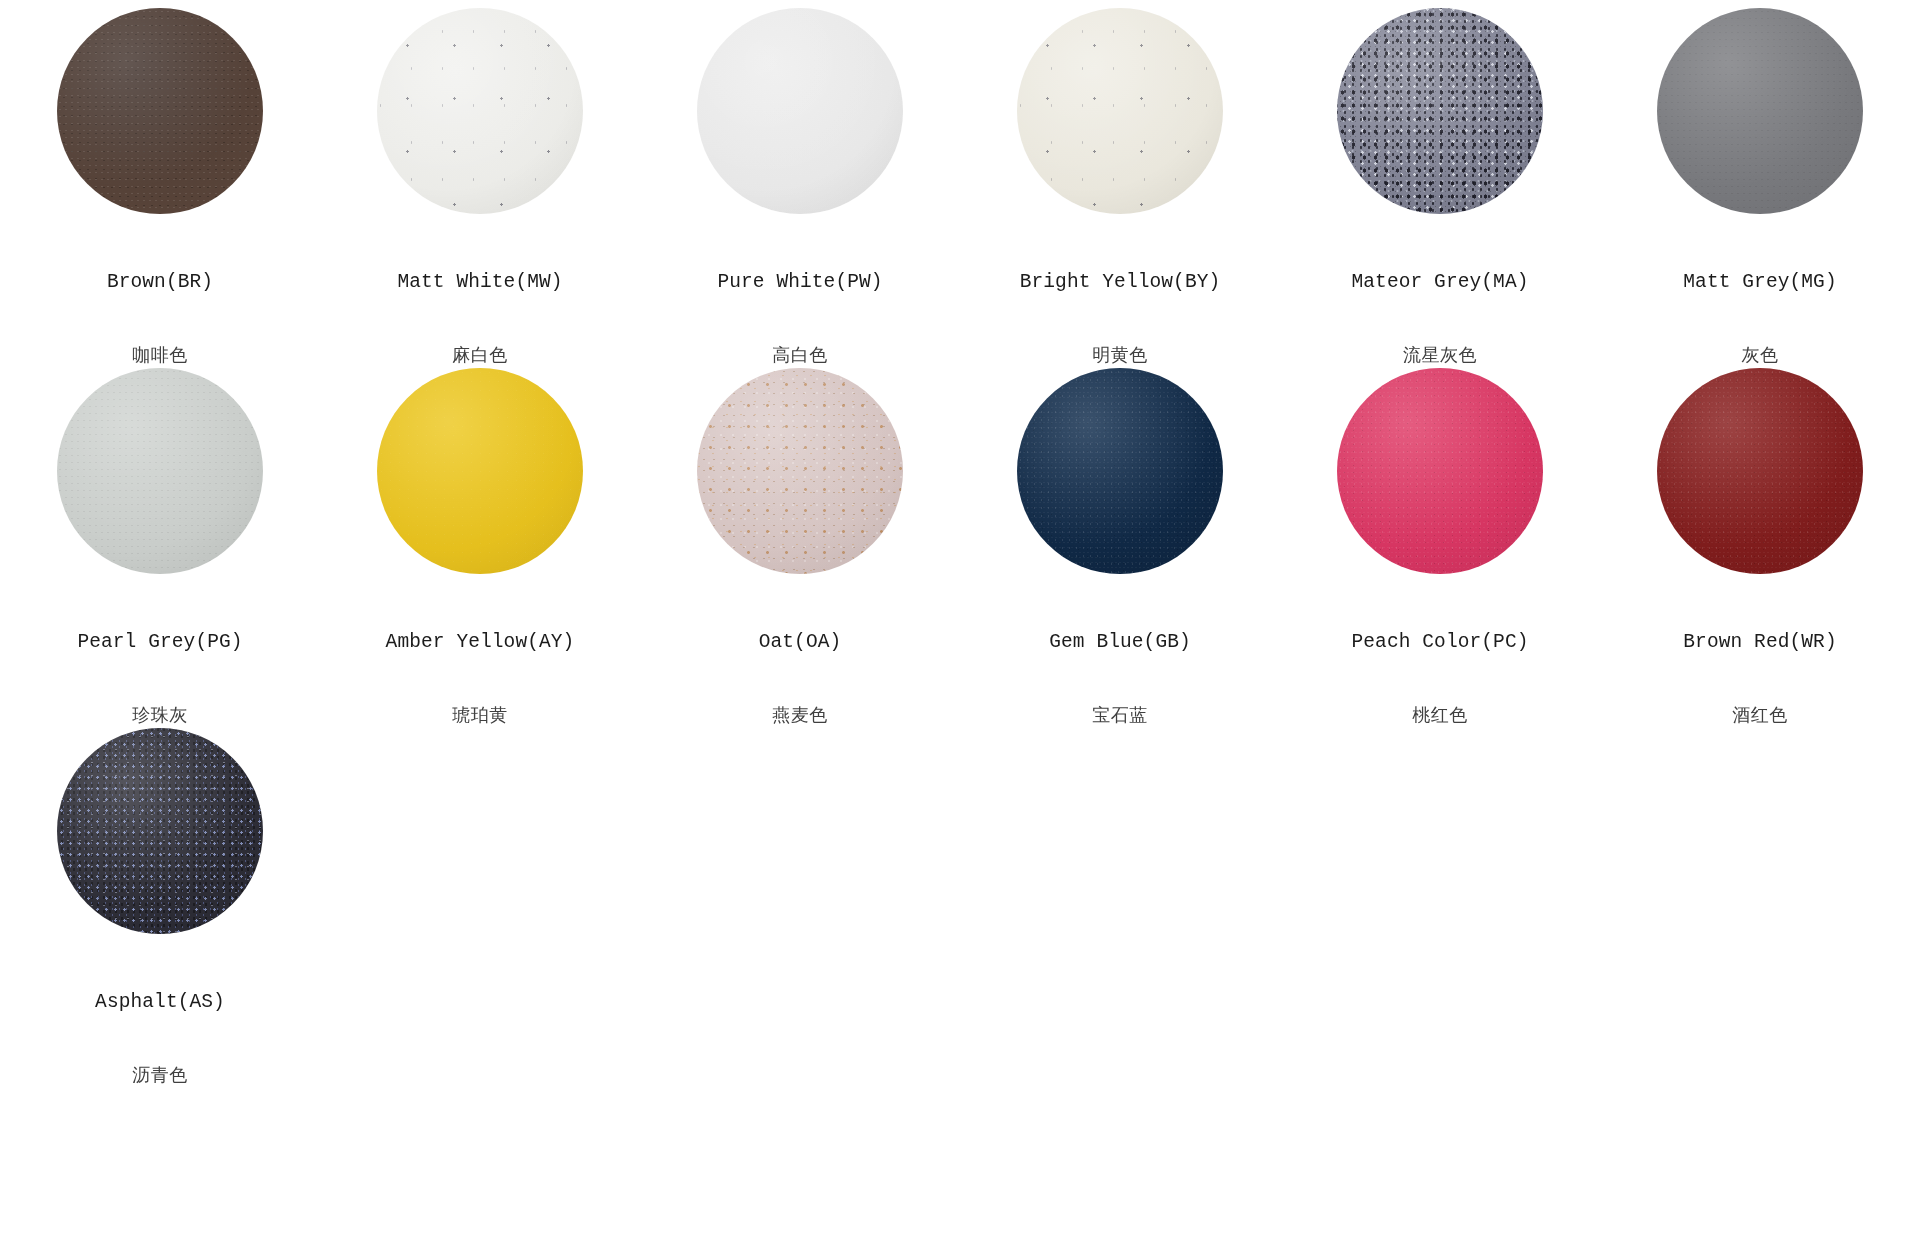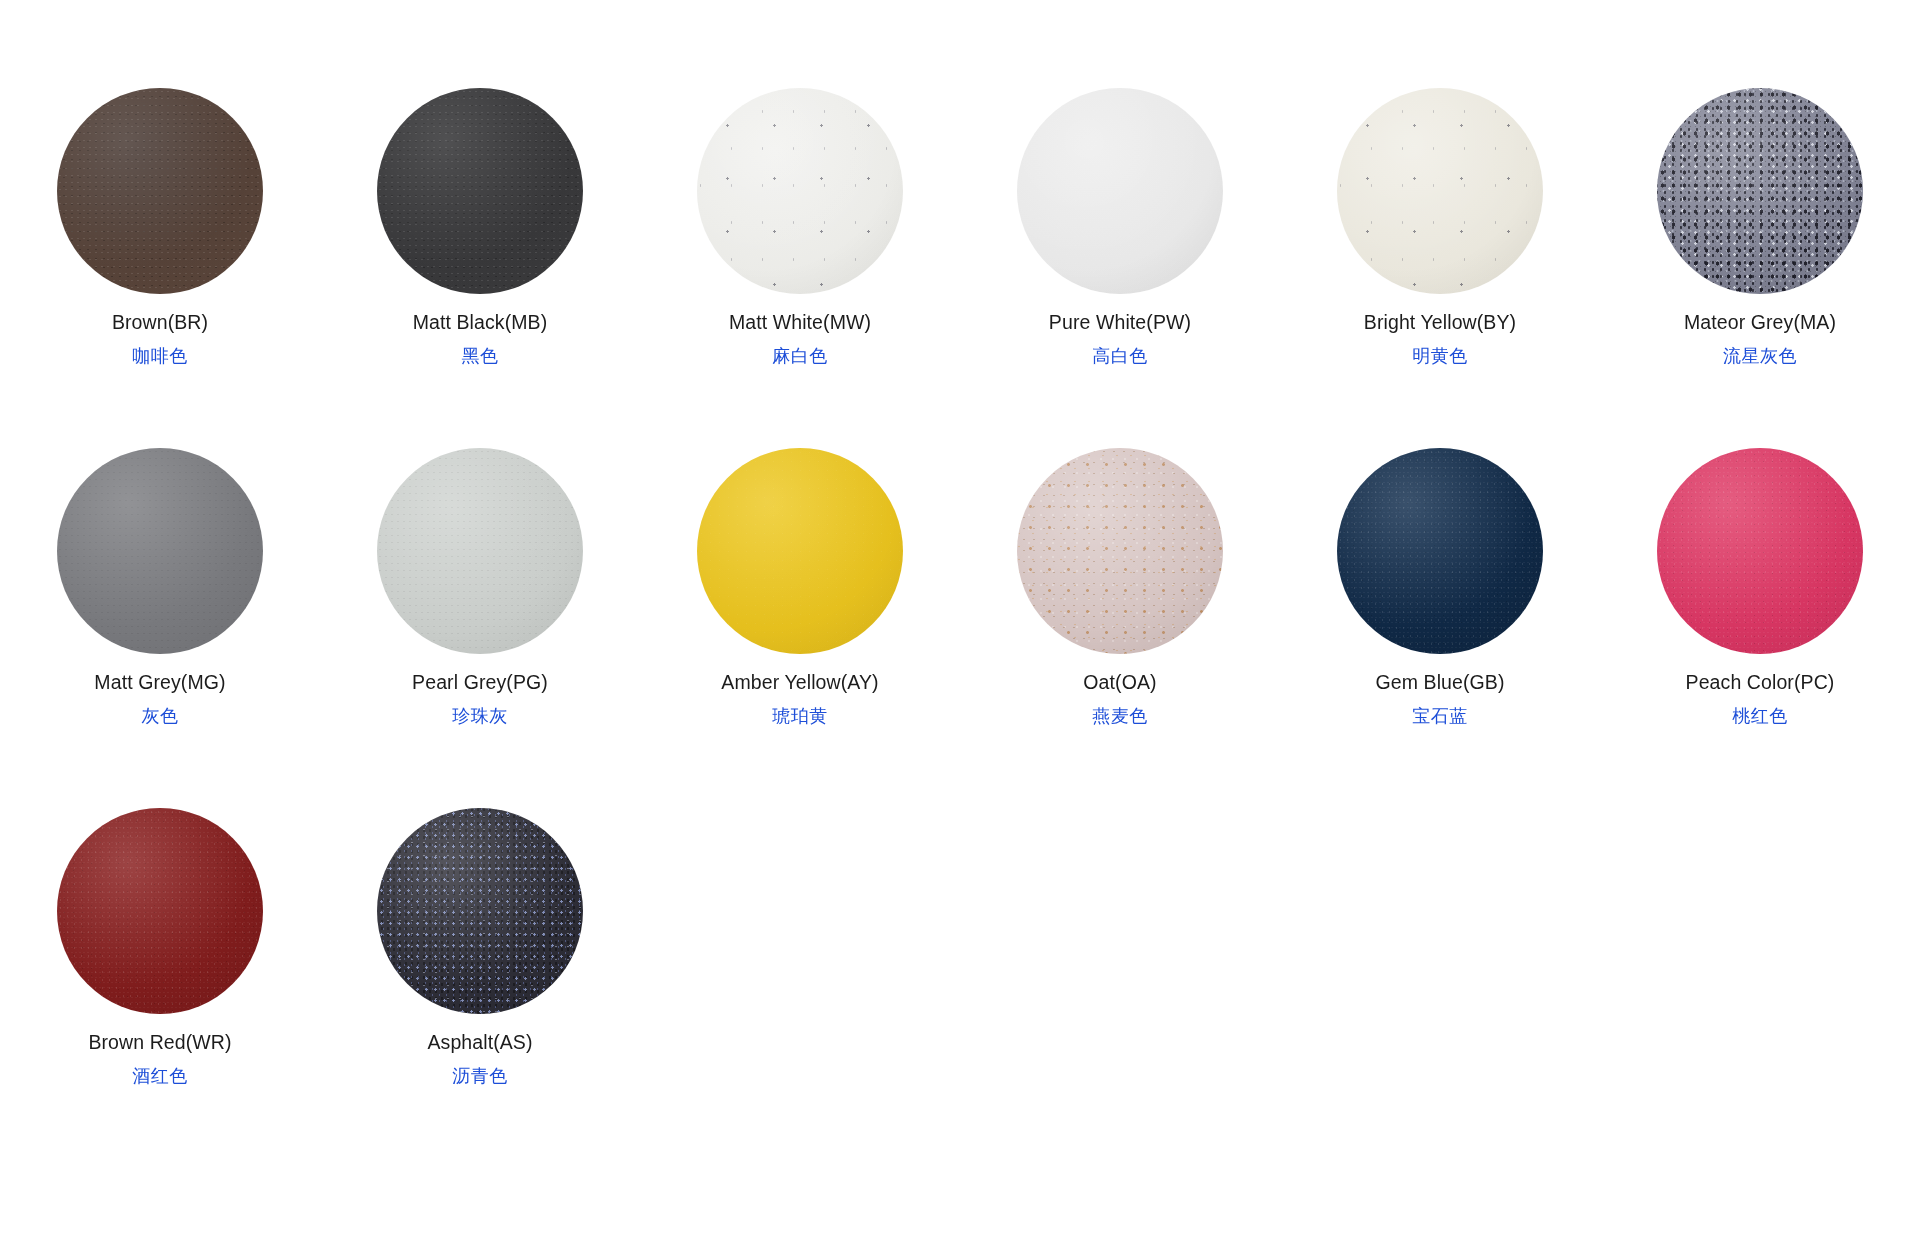--- a/index.html
+++ b/index.html
@@ -21,21 +21,22 @@
     grid-template-rows: repeat(3, 360px);
     width: 1920px;
     box-sizing: border-box;
     padding: 8px 0 0 0;
   }
 
   .swatch-cell {
     display: flex;
     flex-direction: column;
     align-items: center;
-    justify-content: flex-end;
+    justify-content: space-between;
+    font-family: Liberation Mono, monospace;
   }
   .swatch-cell.empty { visibility: hidden; }
 
   .swatch-disc-wrap {
     width: 206px;
     height: 206px;
     position: relative;
   }
 
   .swatch-disc {
@@ -166,21 +167,21 @@
     line-height: 1.2;
     color: #1c1c1c;
     letter-spacing: 0.1px;
     white-space: nowrap;
     text-align: center;
   }
   .label-zh {
     margin-top: 12px;
     font-size: 18px;
     line-height: 1.2;
-    color: #1d4ed8;
+    color: #404040;
     letter-spacing: 0.5px;
     white-space: nowrap;
     text-align: center;
   }
 </style>
 </head>
 <body>
 
 <div id="swatch-grid">
     <div class="swatch-cell">
@@ -188,30 +189,20 @@
         <div class="swatch-disc" style="background-color: rgb(69, 54, 48); background-image: radial-gradient(circle at 38% 30%, rgb(69, 54, 48) 0%, rgb(90, 69, 58) 78%, rgb(90, 69, 58) 100%);">
           <div class="tex tex-metal-dark"></div>
           <div class="sheen"></div>
         </div>
       </div>
       <div class="label-en">Brown(BR)</div>
       <div class="label-zh">咖啡色</div>
     </div>
     <div class="swatch-cell">
       <div class="swatch-disc-wrap">
-        <div class="swatch-disc" style="background-color: rgb(46, 46, 48); background-image: radial-gradient(circle at 38% 30%, rgb(46, 46, 48) 0%, rgb(58, 58, 60) 78%, rgb(58, 58, 60) 100%);">
-          <div class="tex tex-metal-dark"></div>
-          <div class="sheen"></div>
-        </div>
-      </div>
-      <div class="label-en">Matt Black(MB)</div>
-      <div class="label-zh">黑色</div>
-    </div>
-    <div class="swatch-cell">
-      <div class="swatch-disc-wrap">
         <div class="swatch-disc" style="background-color: rgb(242, 242, 240); background-image: radial-gradient(circle at 38% 30%, rgb(242, 242, 240) 0%, rgb(234, 234, 230) 78%, rgb(234, 234, 230) 100%);">
           <div class="tex tex-speck-sparse"></div>
           <div class="sheen"></div>
         </div>
       </div>
       <div class="label-en">Matt White(MW)</div>
       <div class="label-zh">麻白色</div>
     </div>
     <div class="swatch-cell">
       <div class="swatch-disc-wrap">

